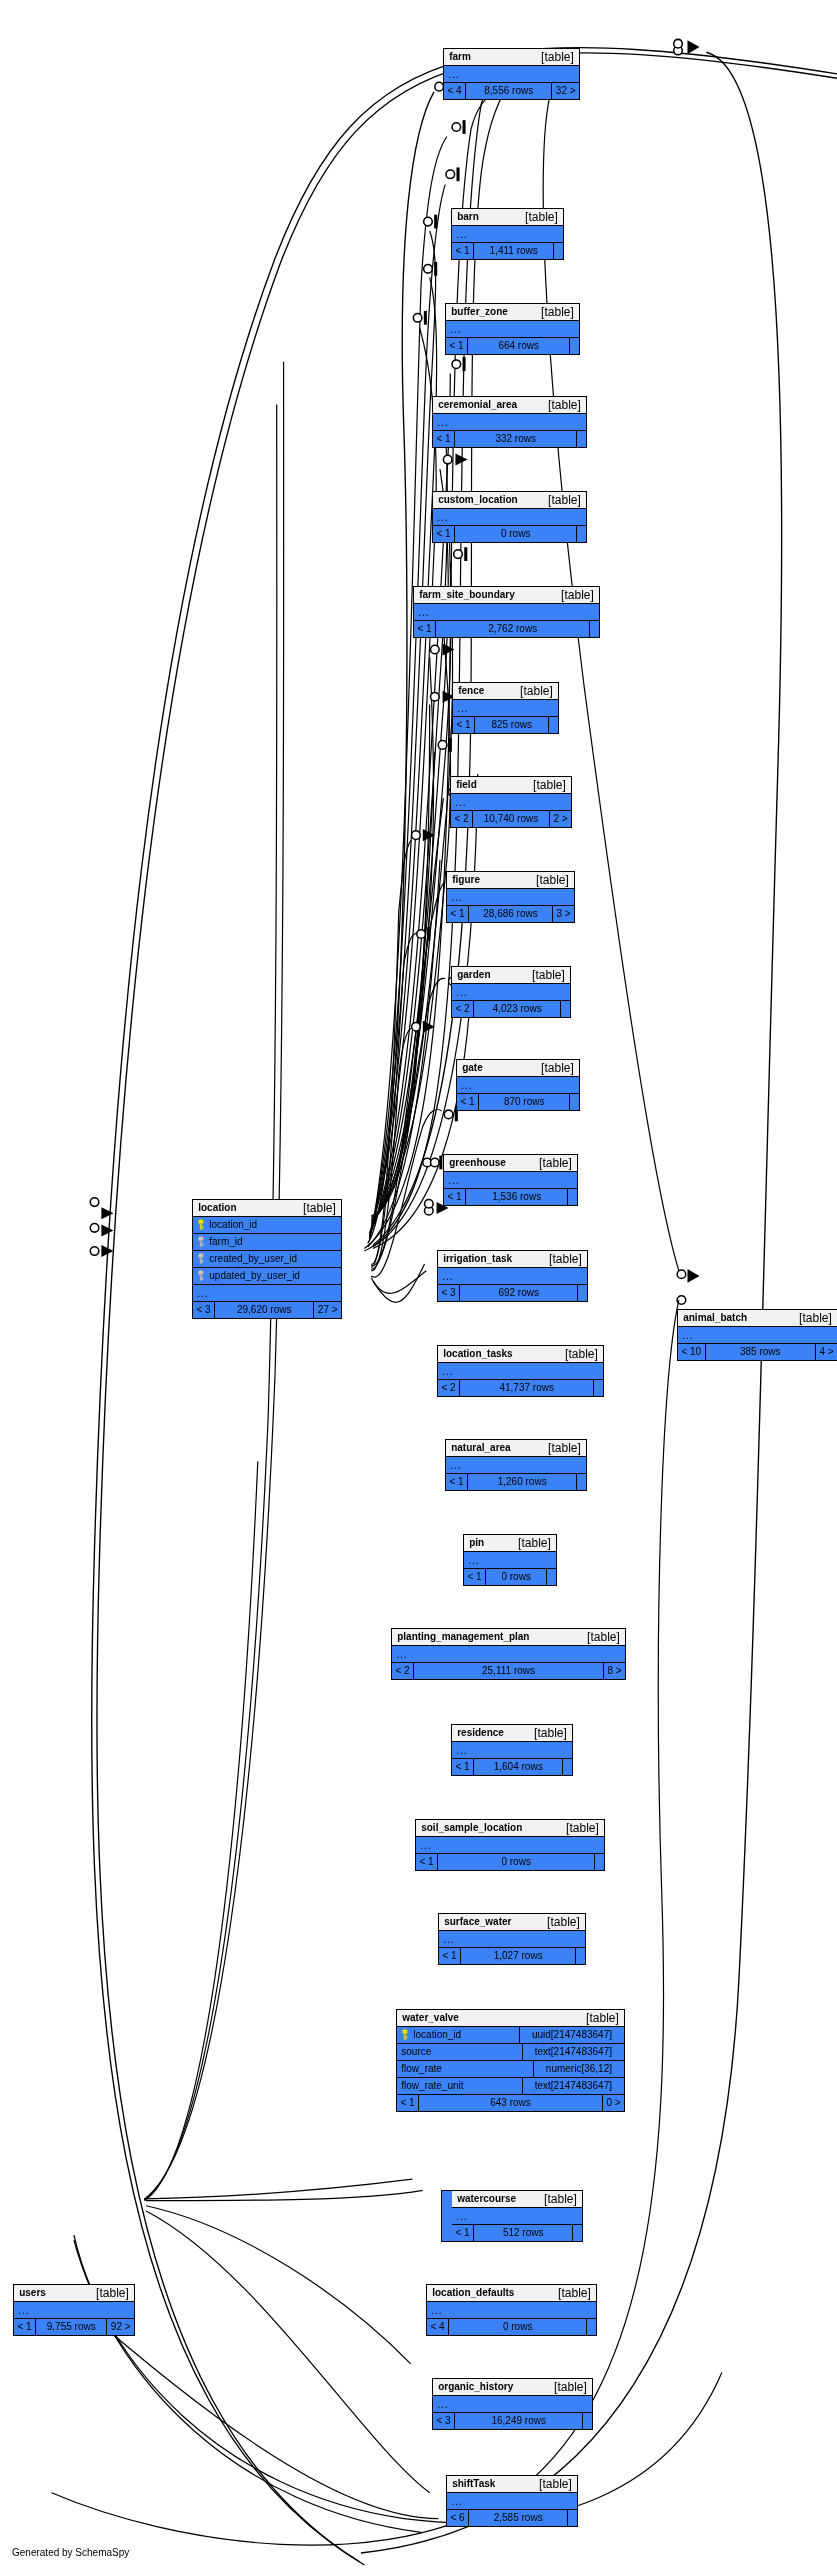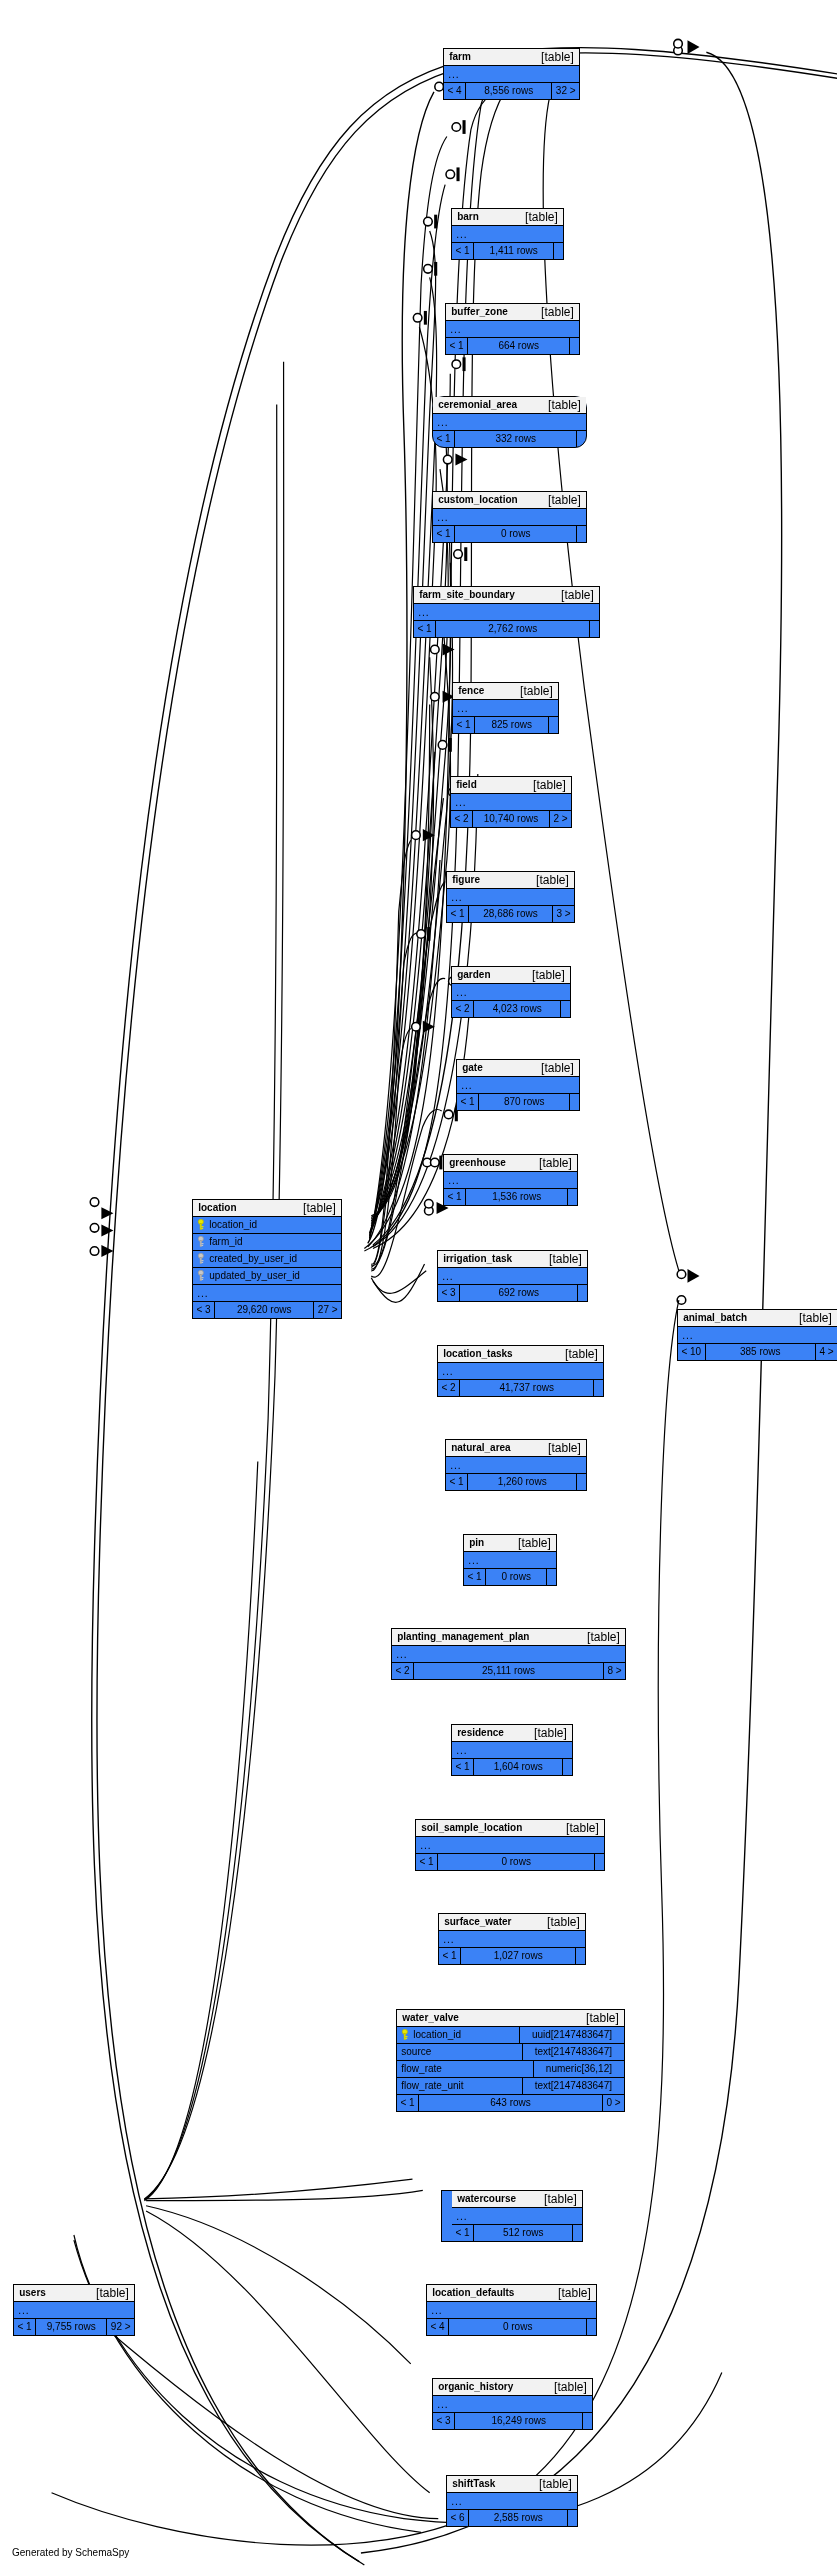--- a/index.html
+++ b/index.html
@@ -312,21 +312,21 @@
           <span class="tname">buffer_zone</span>
           <span class="ttype">[table]</span>
         </div>
         <div class="ellipsis">...</div>
         <div class="footer">
           <span class="f left">&lt; 1</span>
           <span class="f mid">664 rows</span>
           <span class="f right"></span>
         </div>
       </div>
-      <div class="node" style="left: 432px; top: 396px; width: 155px; border-radius: 12px;">
+      <div class="node" style="left: 432px; top: 396px; width: 155px;">
         <div class="titlebar">
           <span class="tname">ceremonial_area</span>
           <span class="ttype">[table]</span>
         </div>
         <div class="ellipsis">...</div>
         <div class="footer">
           <span class="f left">&lt; 1</span>
           <span class="f mid">332 rows</span>
           <span class="f right"></span>
         </div>

